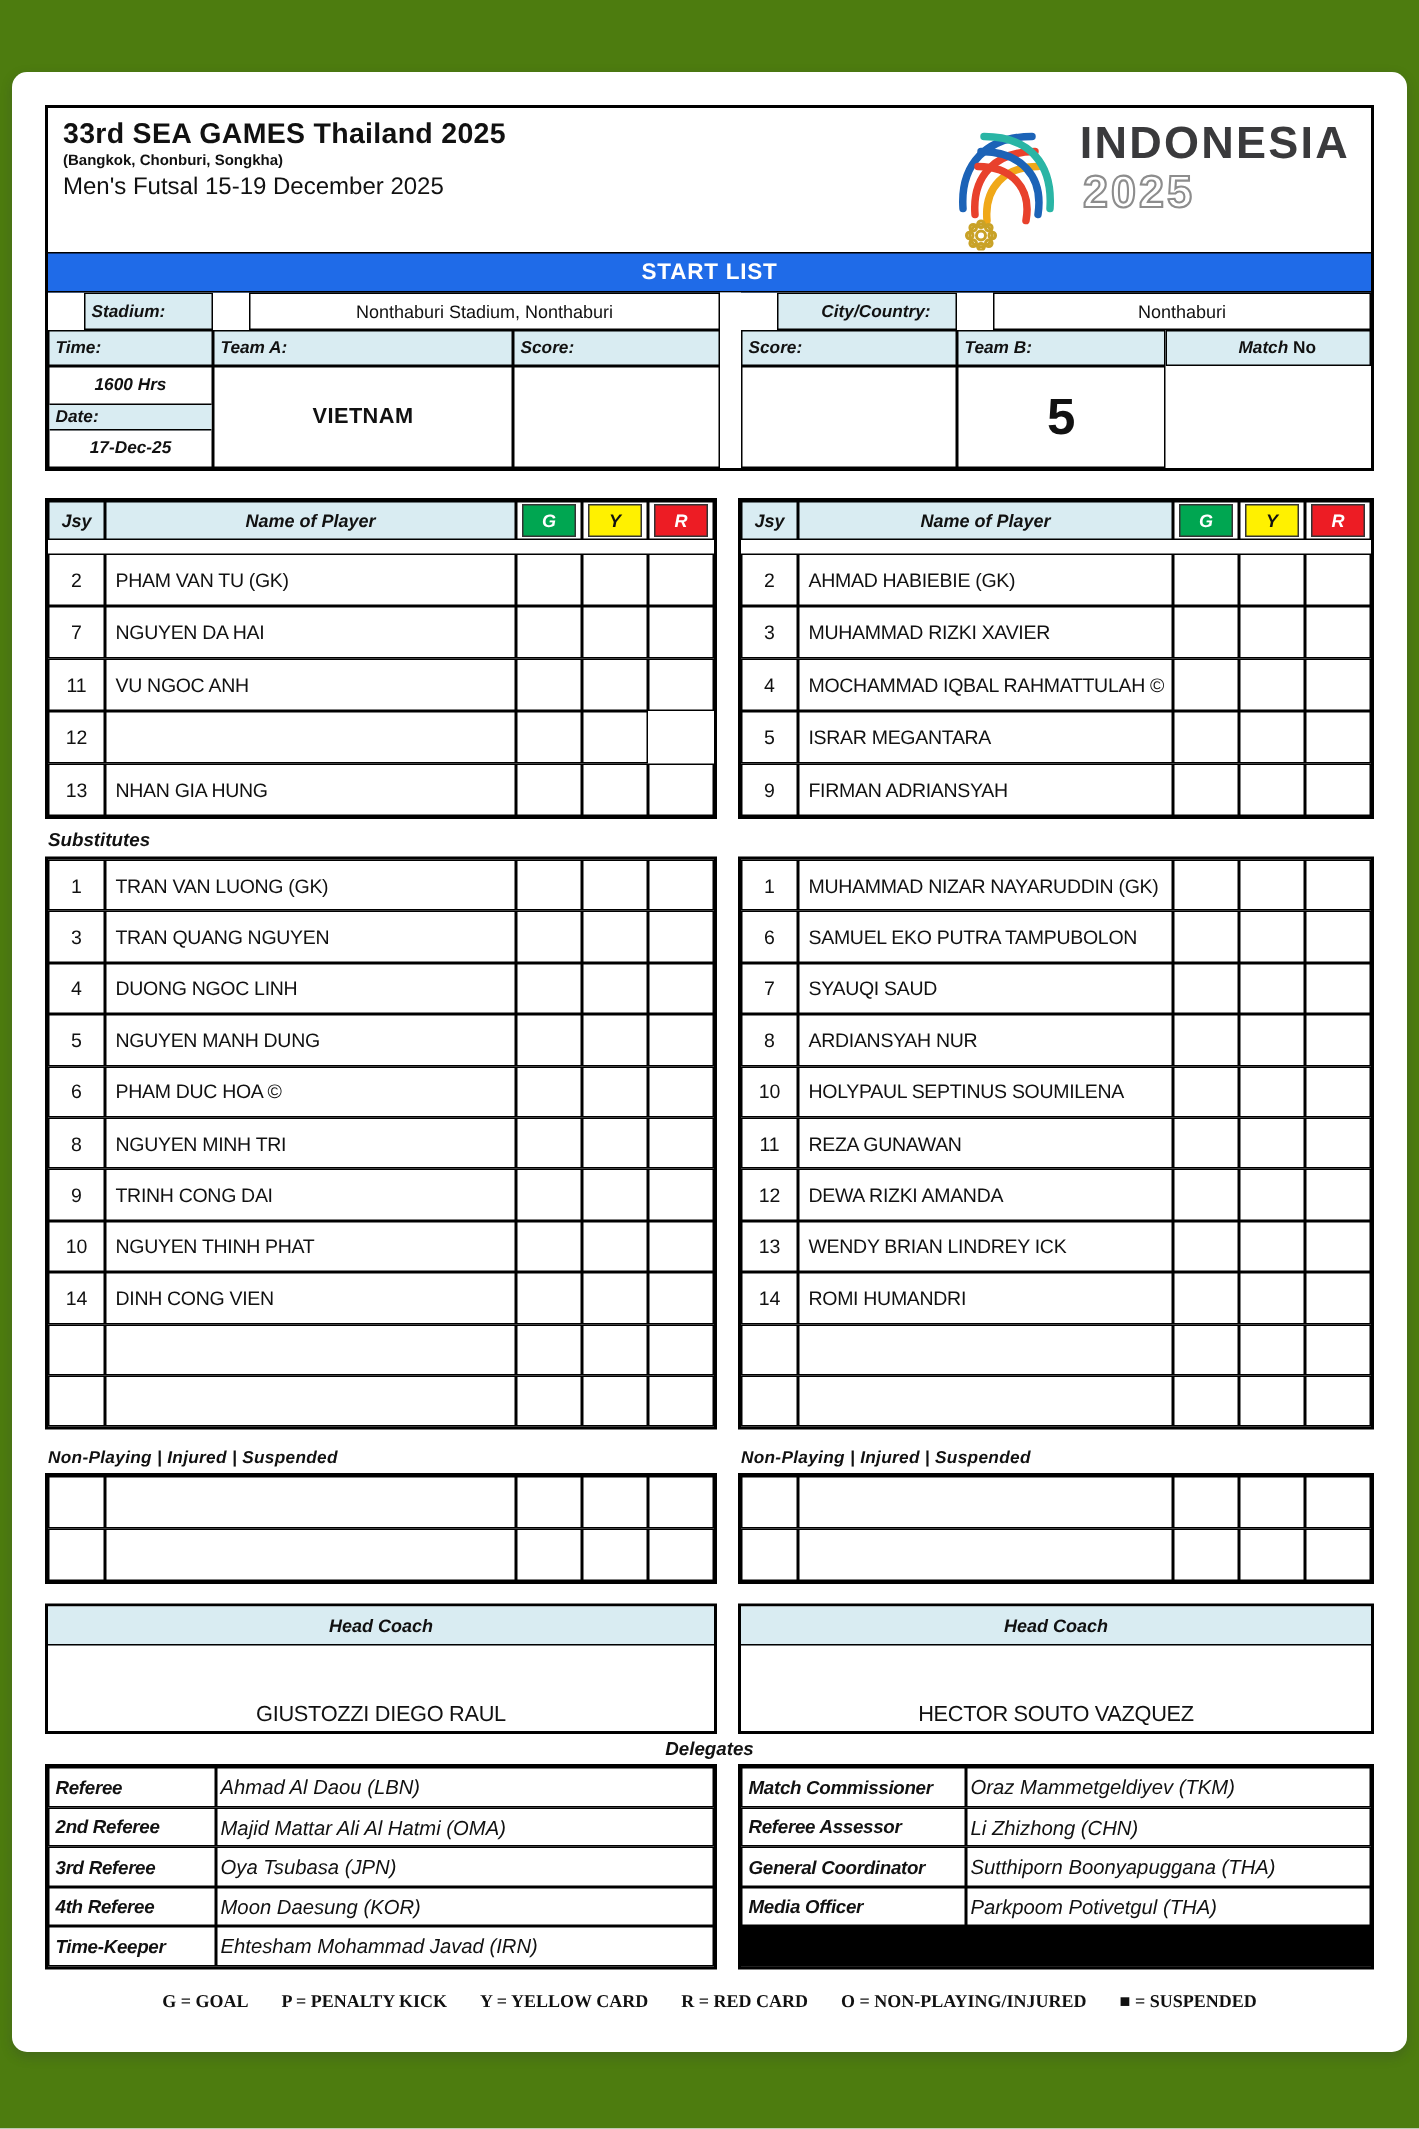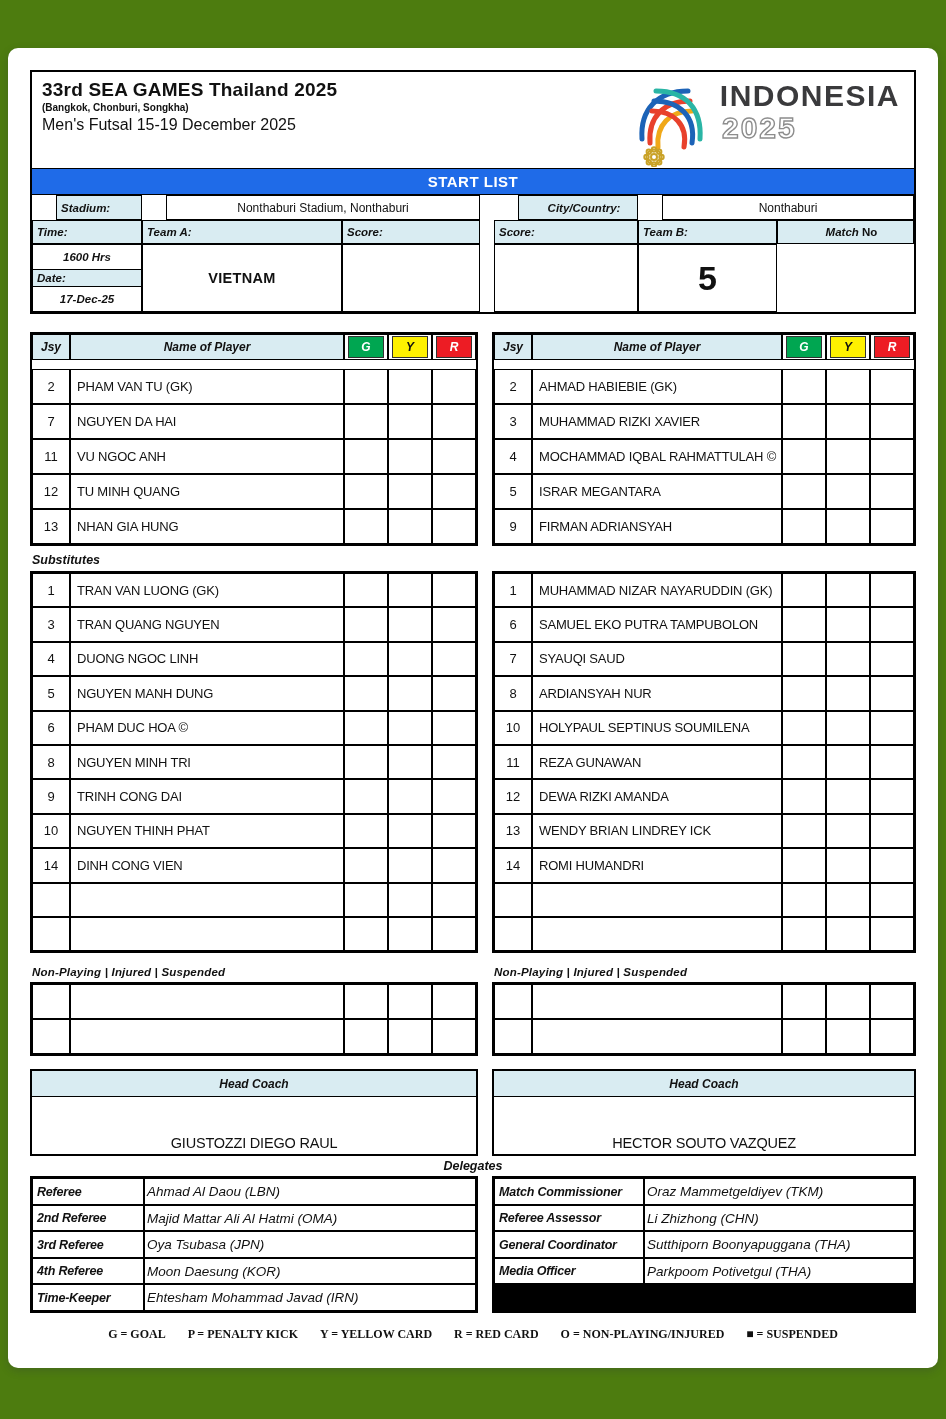--- a/index.html
+++ b/index.html
@@ -202,21 +202,20 @@
             <div class="prow">
               <div class="pcell jsy">11</div>
               <div class="pcell name">VU NGOC ANH</div>
               <div class="pcell"></div>
               <div class="pcell"></div>
               <div class="pcell"></div>
             </div>
 
             <div class="prow">
               <div class="pcell jsy">12</div>
-              <div class="pcell name">TU MINH QUANG</div>
               <div class="pcell"></div>
               <div class="pcell"></div>
               <div class="pcell"></div>
             </div>
 
             <div class="prow">
               <div class="pcell jsy">13</div>
               <div class="pcell name">NHAN GIA HUNG</div>
               <div class="pcell"></div>
               <div class="pcell"></div>

